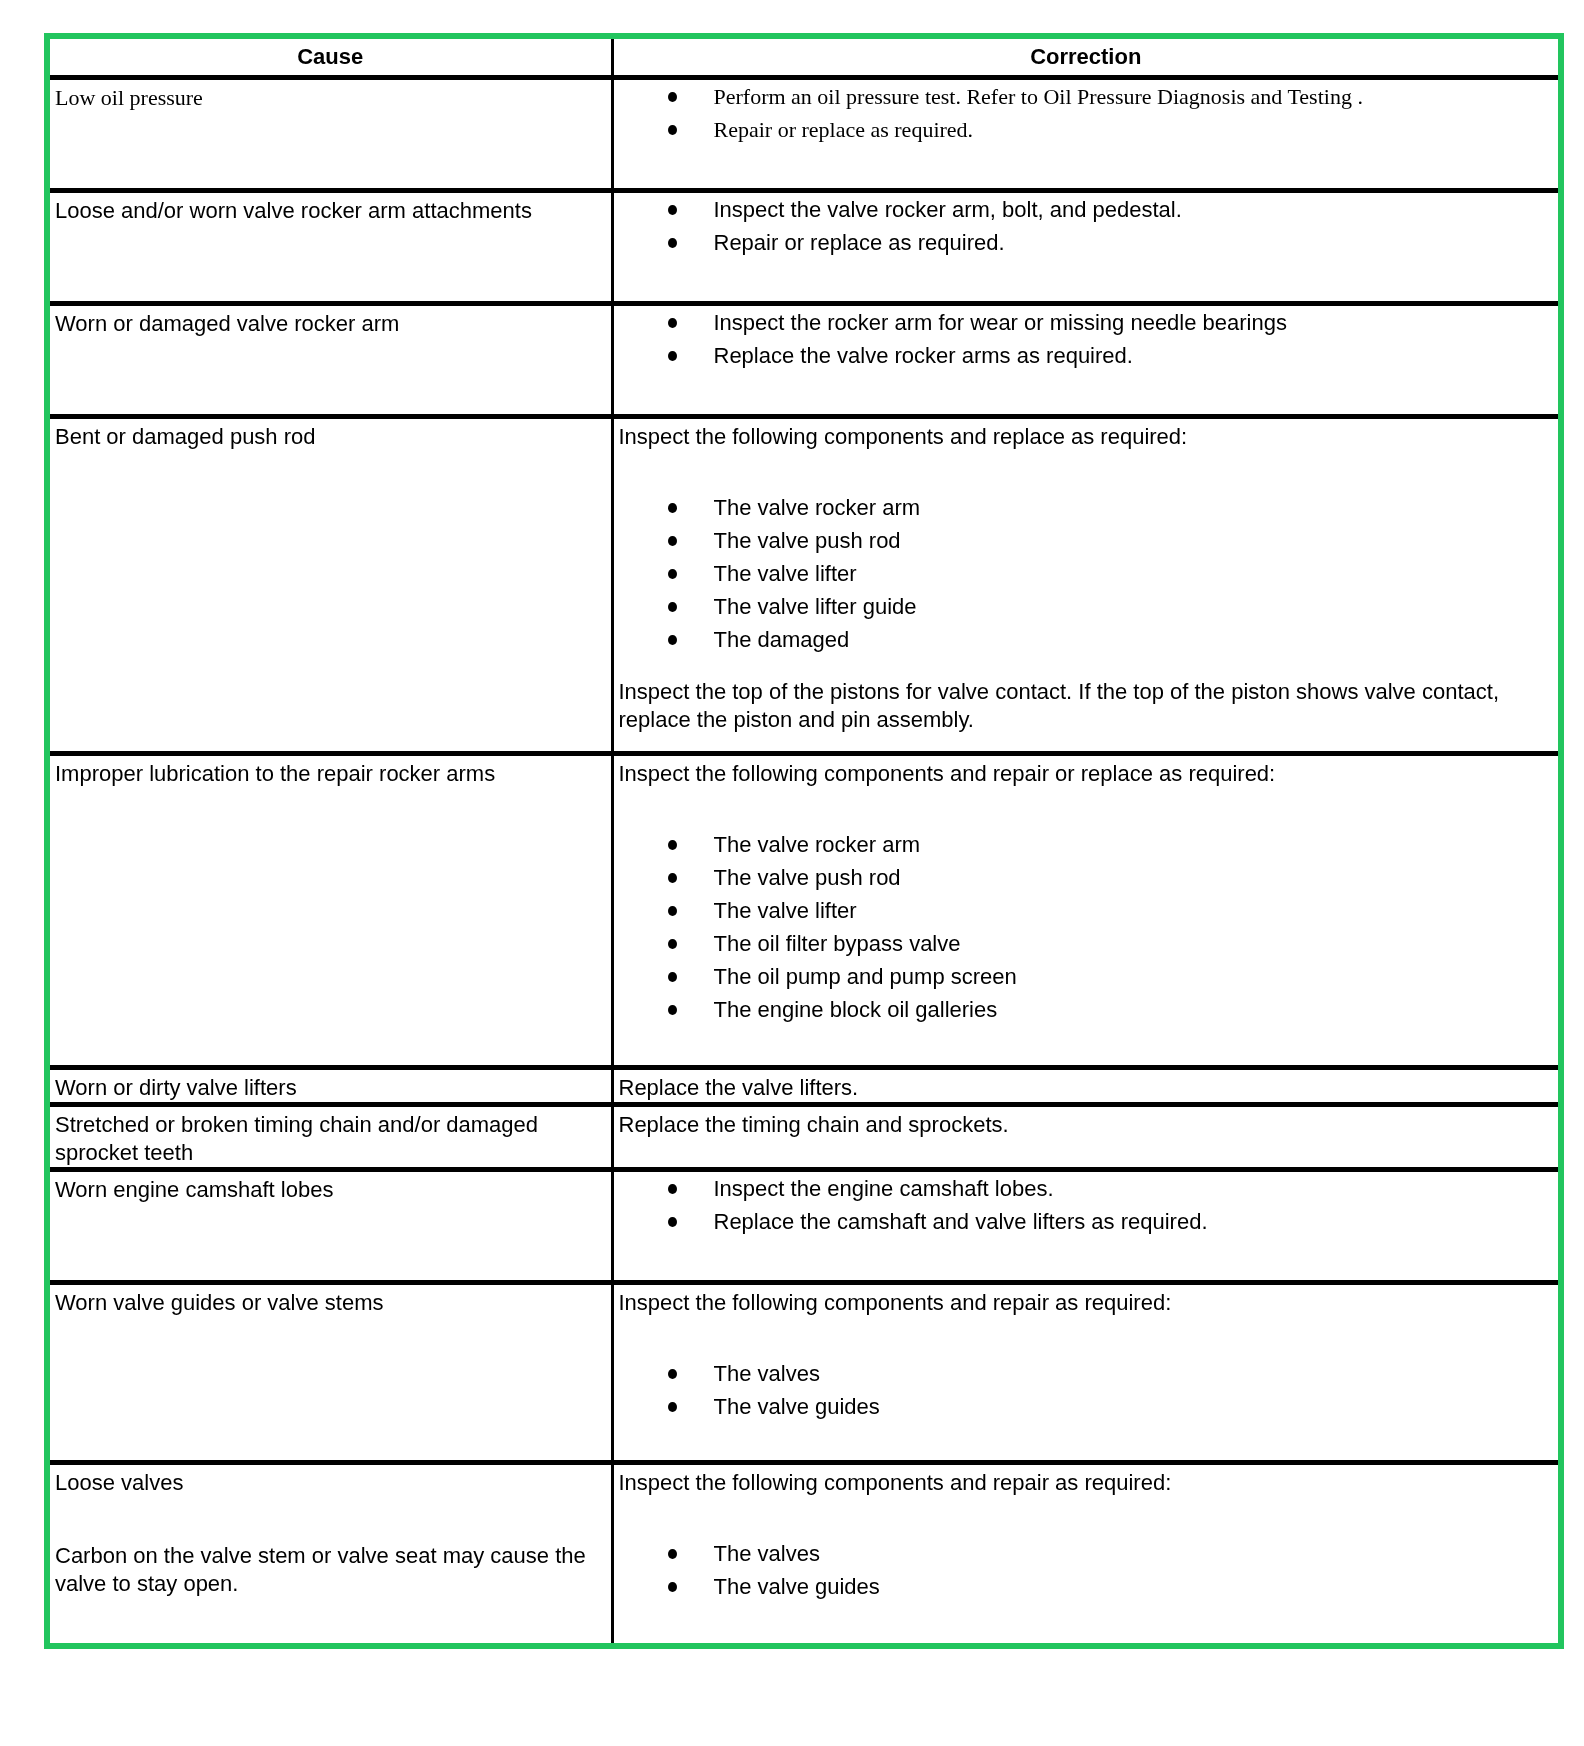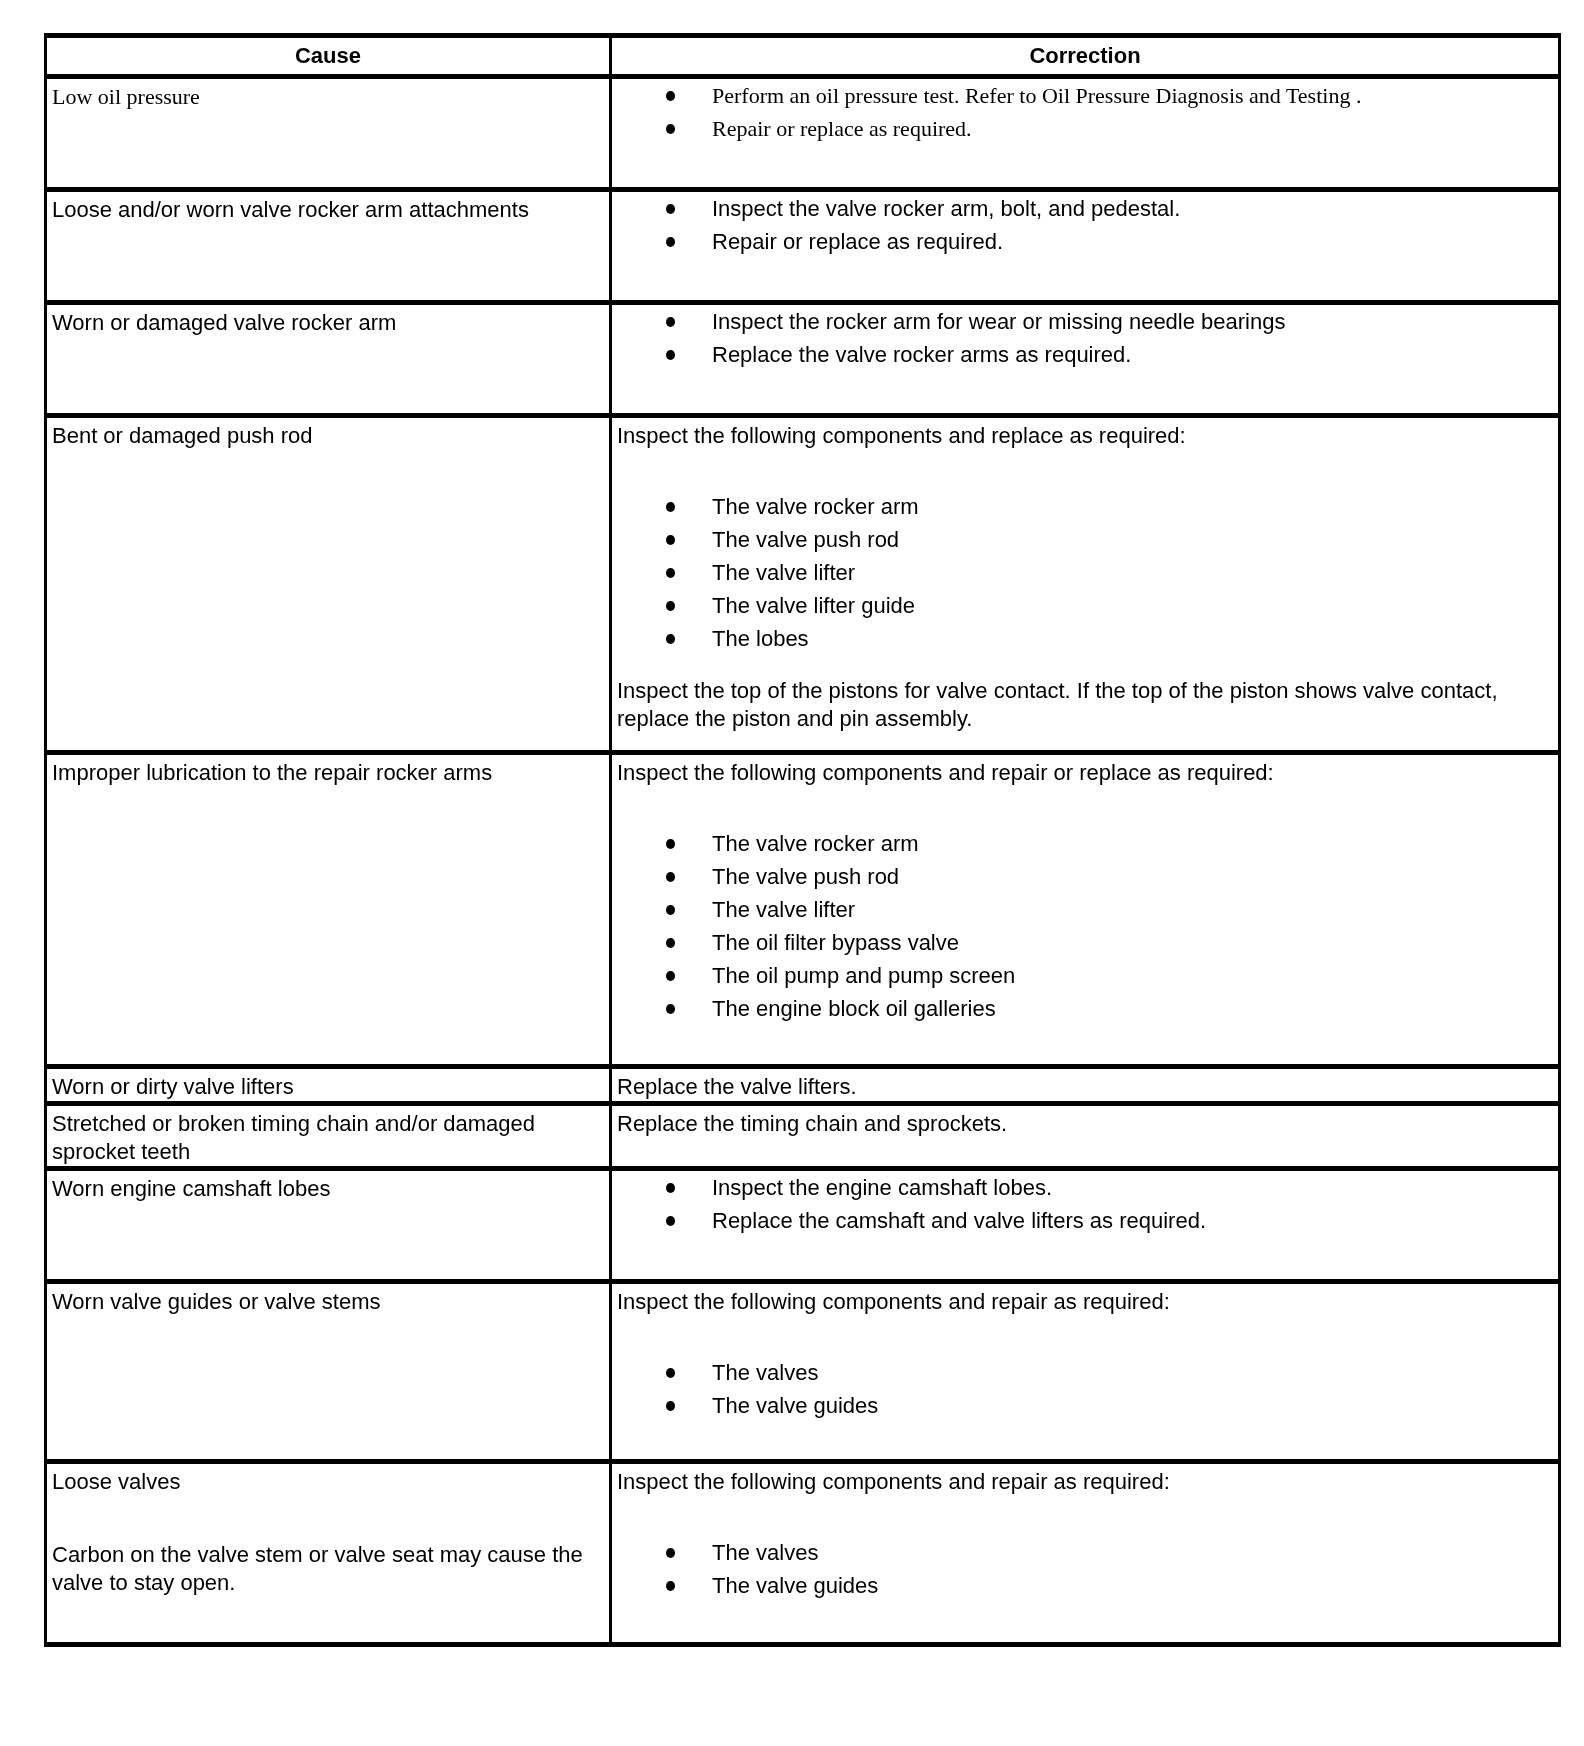--- a/index.html
+++ b/index.html
@@ -1,21 +1,21 @@
 <!DOCTYPE html>
 <html><head>
 <meta charset="utf-8">
 <style>
   html, body { margin: 0; padding: 0; background: #ffffff; }
   body { width: 1584px; height: 1746px; position: relative; font-family: "Liberation Sans", sans-serif; color: #000; }
   table.diag {
     position: absolute; left: 44px; top: 33px;
     width: 1514px;
     border-collapse: collapse;
-    border: 3px solid #22c55e;
+    border: 6px solid #22c55e;
     table-layout: fixed;
   }
   table.diag th, table.diag td {
     border-left: 3px solid #000;
     border-right: 3px solid #000;
     border-top: 5px solid #000;
     border-bottom: 5px solid #000;
     vertical-align: top;
     padding: 0;
   }
@@ -106,21 +106,21 @@
           <div class="cause">Bent or damaged push rod</div>
         </td>
       <td>
         <div class="corr">Inspect the following components and replace as required:</div>
         <div class="intro-gap"></div>
         <ul class="bl">
           <li>The valve rocker arm</li>
           <li>The valve push rod</li>
           <li>The valve lifter</li>
           <li>The valve lifter guide</li>
-          <li>The lobes</li>
+          <li>The damaged</li>
         </ul>
         <div class="outro">Inspect the top of the pistons for valve contact. If the top of the piston shows valve contact, replace the piston and pin assembly.</div>
       </td>
     </tr>
 
     <tr class="r5">
       <td>
           <div class="cause">Improper lubrication to the repair rocker arms</div>
         </td>
       <td>

